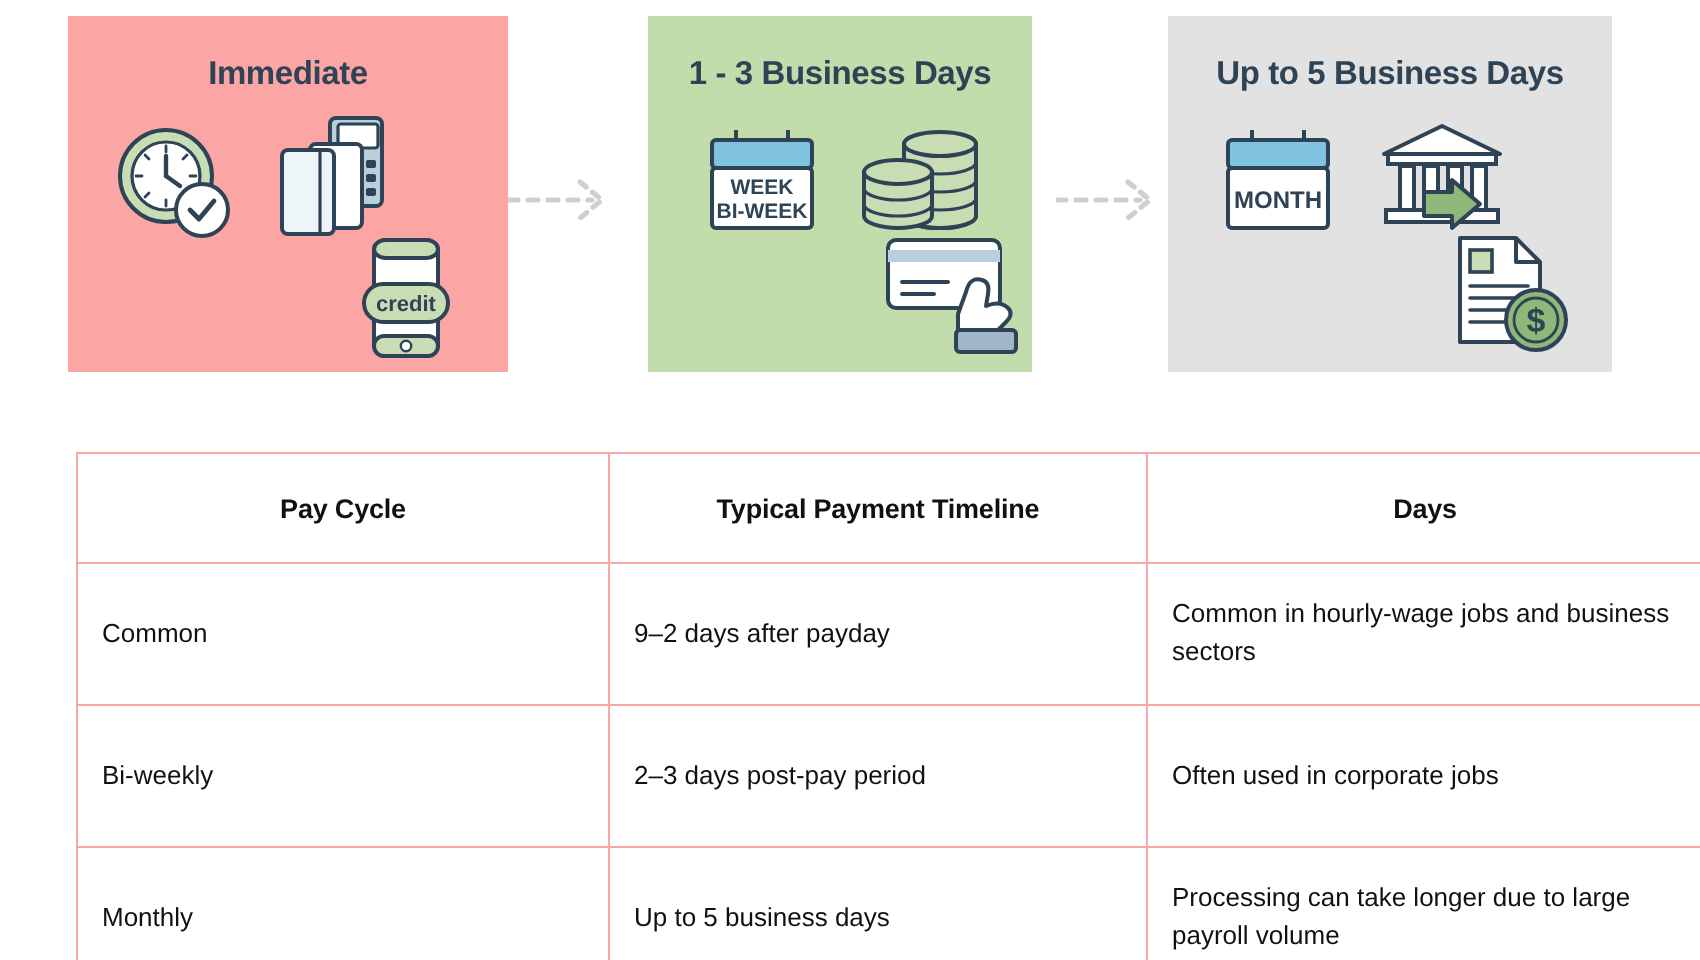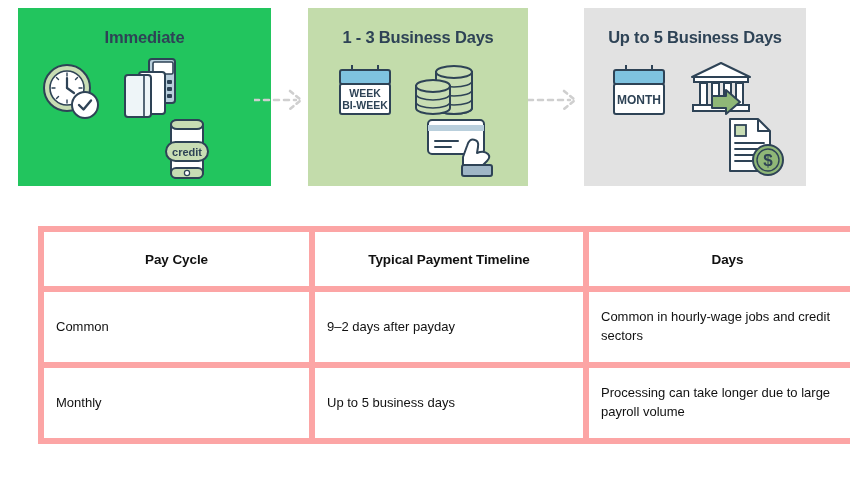--- a/index.html
+++ b/index.html
@@ -22,22 +22,22 @@
     top: 0;
     width: 850px;
     height: 200px;
   }
   .panel {
     position: absolute;
     top: 8px;
     height: 178px;
     overflow: hidden;
   }
-  .panel-1 { left: 18px;  width: 253px; background: #22c55e; }
-  .panel-2 { left: 308px; width: 220px; background: #c3dcab; }
+  .panel-1 { left: 34px;  width: 220px; background: #fca5a5; }
+  .panel-2 { left: 324px; width: 192px; background: #c3dcab; }
   .panel-3 { left: 584px; width: 222px; background: #e2e2e2; }
 
   .panel-title {
     position: absolute;
     top: 20px;
     left: 0;
     width: 100%;
     text-align: center;
     font-size: 16.5px;
     font-weight: bold;
@@ -69,21 +69,21 @@
   
   #pay-table {
     position: absolute;
     left: 38px;
     top: 226px;
     width: 774px;
     border-collapse: collapse;
     table-layout: fixed;
   }
   #pay-table td, #pay-table th {
-    border: 6px solid #fca5a5;
+    border: 1px solid #fca5a5;
     vertical-align: middle;
     text-align: left;
     color: #111111;
     background: #ffffff;
   }
   #pay-table thead th {
     text-align: center;
     font-size: 13.5px;
     font-weight: bold;
     height: 54px;
@@ -271,21 +271,26 @@
     <tr>
       <th class="col-cycle">Pay Cycle</th>
       <th class="col-timeline">Typical Payment Timeline</th>
       <th class="col-notes">Days</th>
     </tr>
   </thead>
   <tbody>
     <tr class="row-tall">
       <td>Common</td>
       <td>9–2 days after payday</td>
-      <td>Common in hourly-wage jobs and credit sectors</td>
+      <td>Common in hourly-wage jobs and business sectors</td>
+    </tr>
+    <tr class="row-tall">
+      <td>Bi-weekly</td>
+      <td>2–3 days post-pay period</td>
+      <td>Often used in corporate jobs</td>
     </tr>
     <tr class="row-tall">
       <td>Monthly</td>
       <td>Up to 5 business days</td>
       <td>Processing can take longer due to large payroll volume</td>
     </tr>
   </tbody>
 </table>
 
 </body></html>

